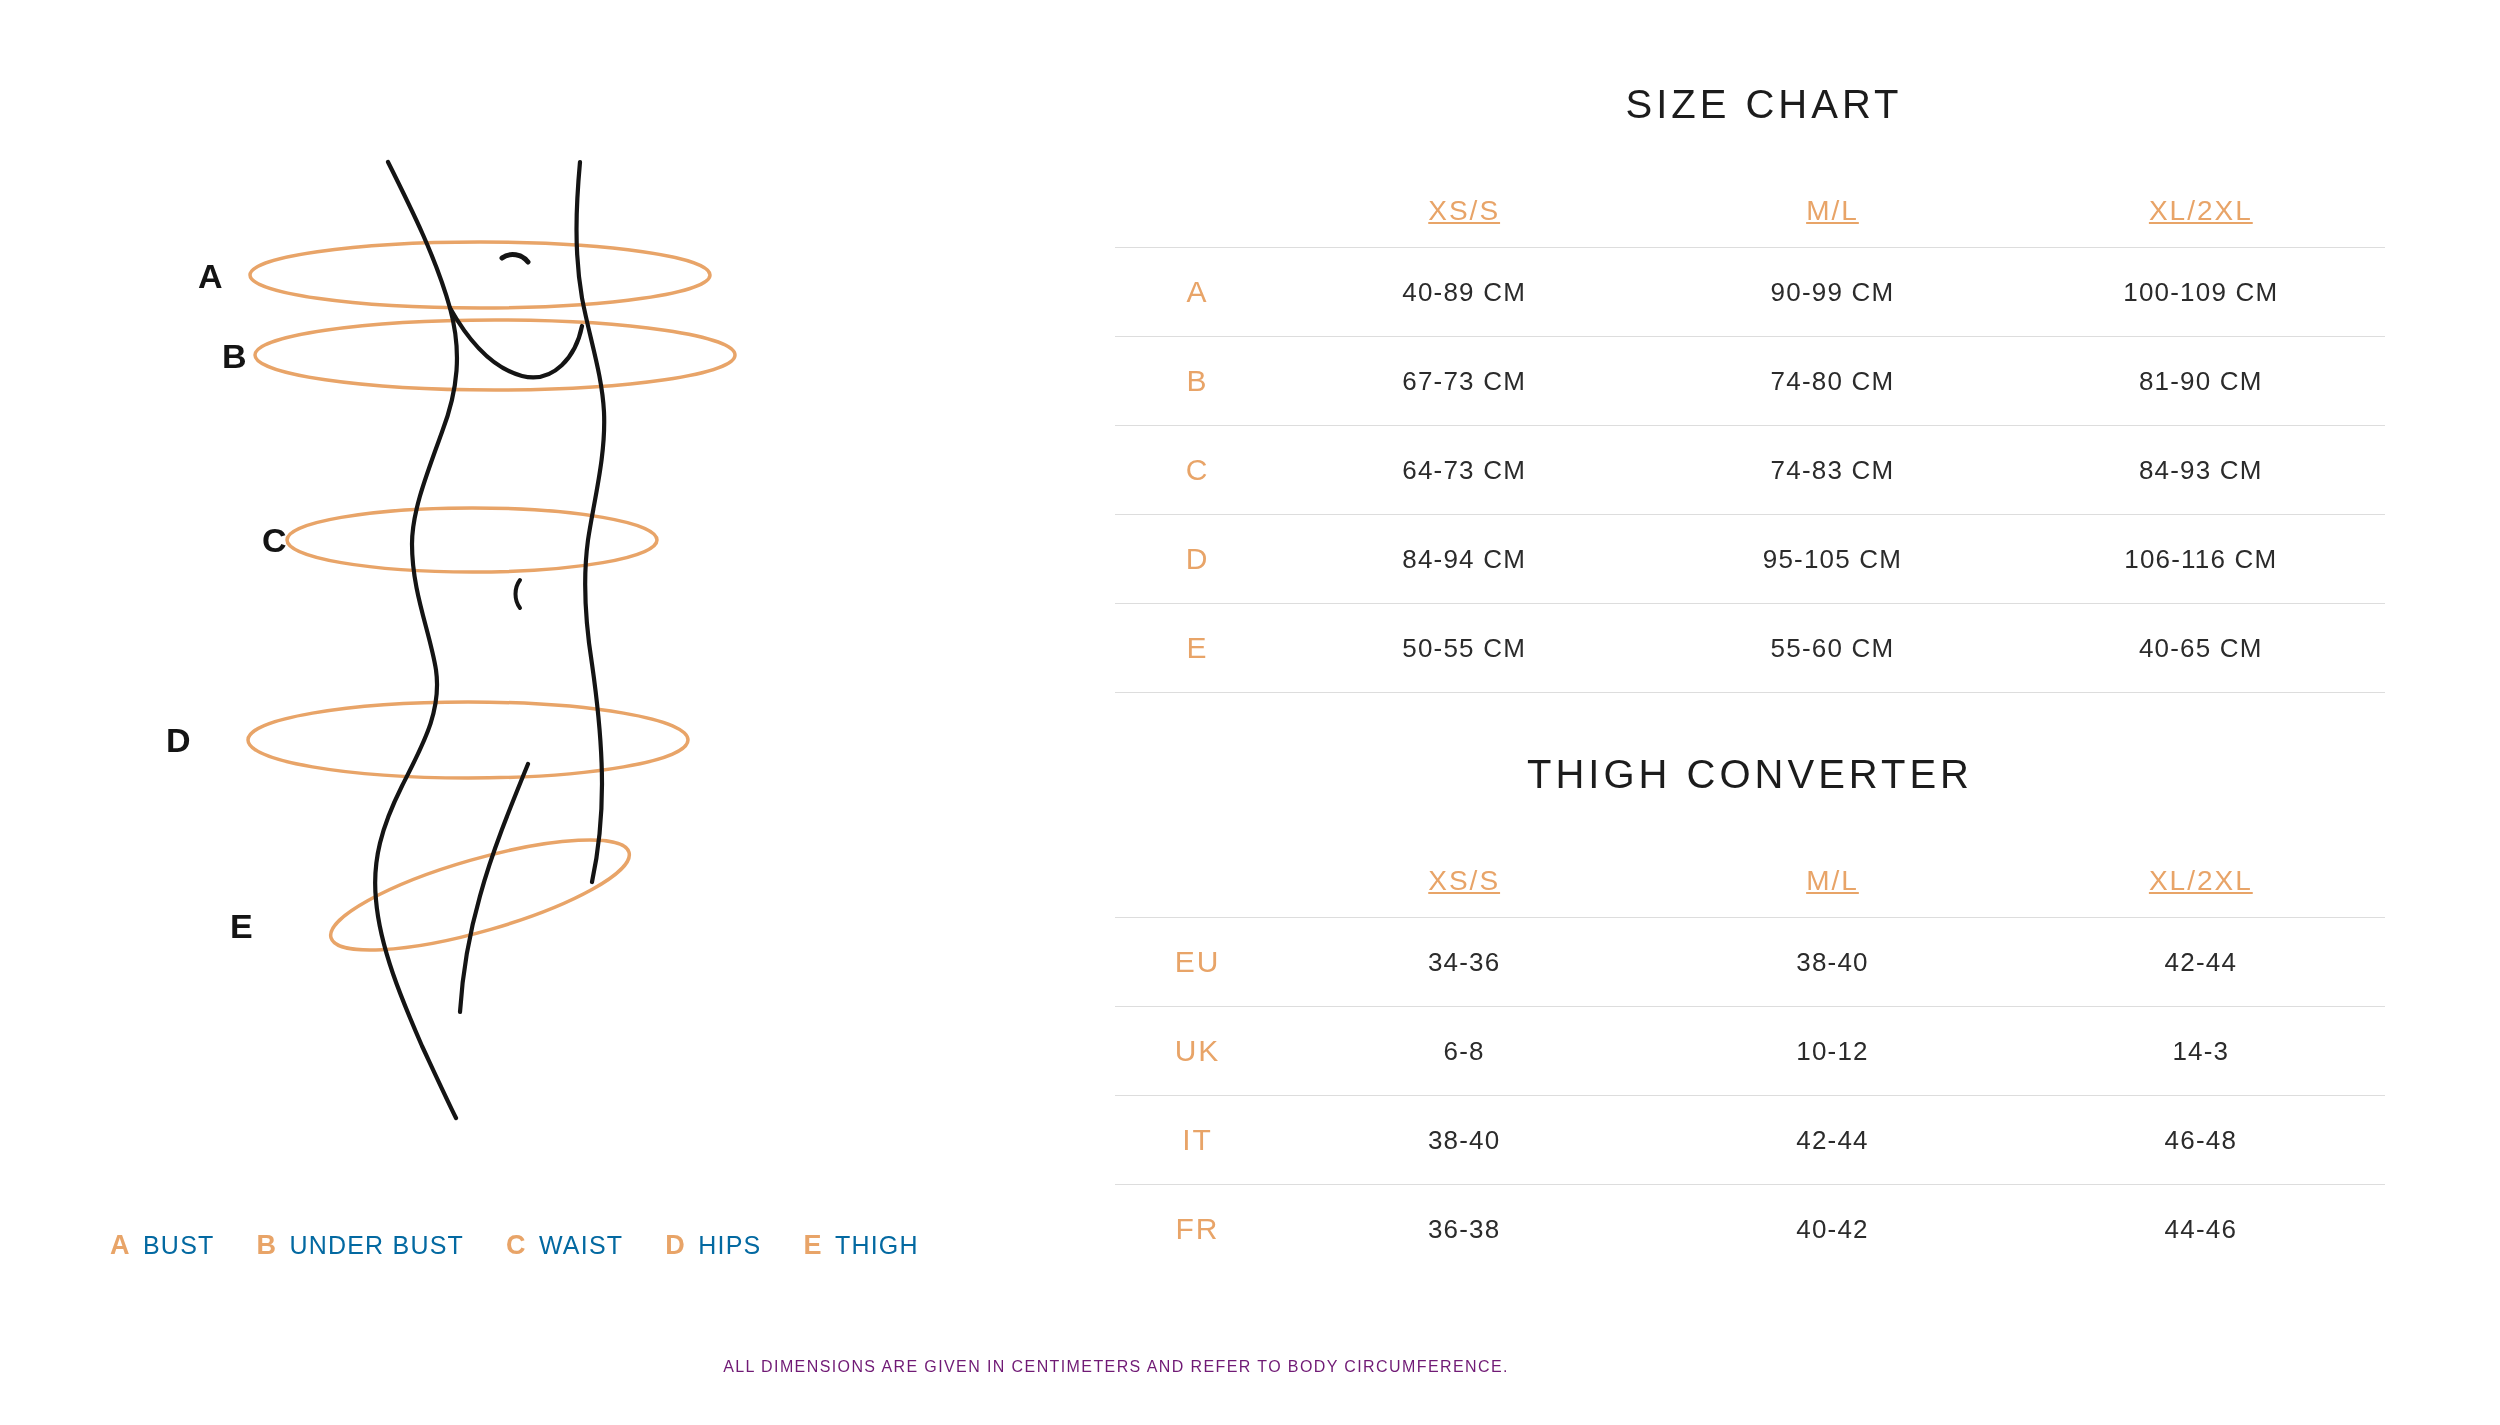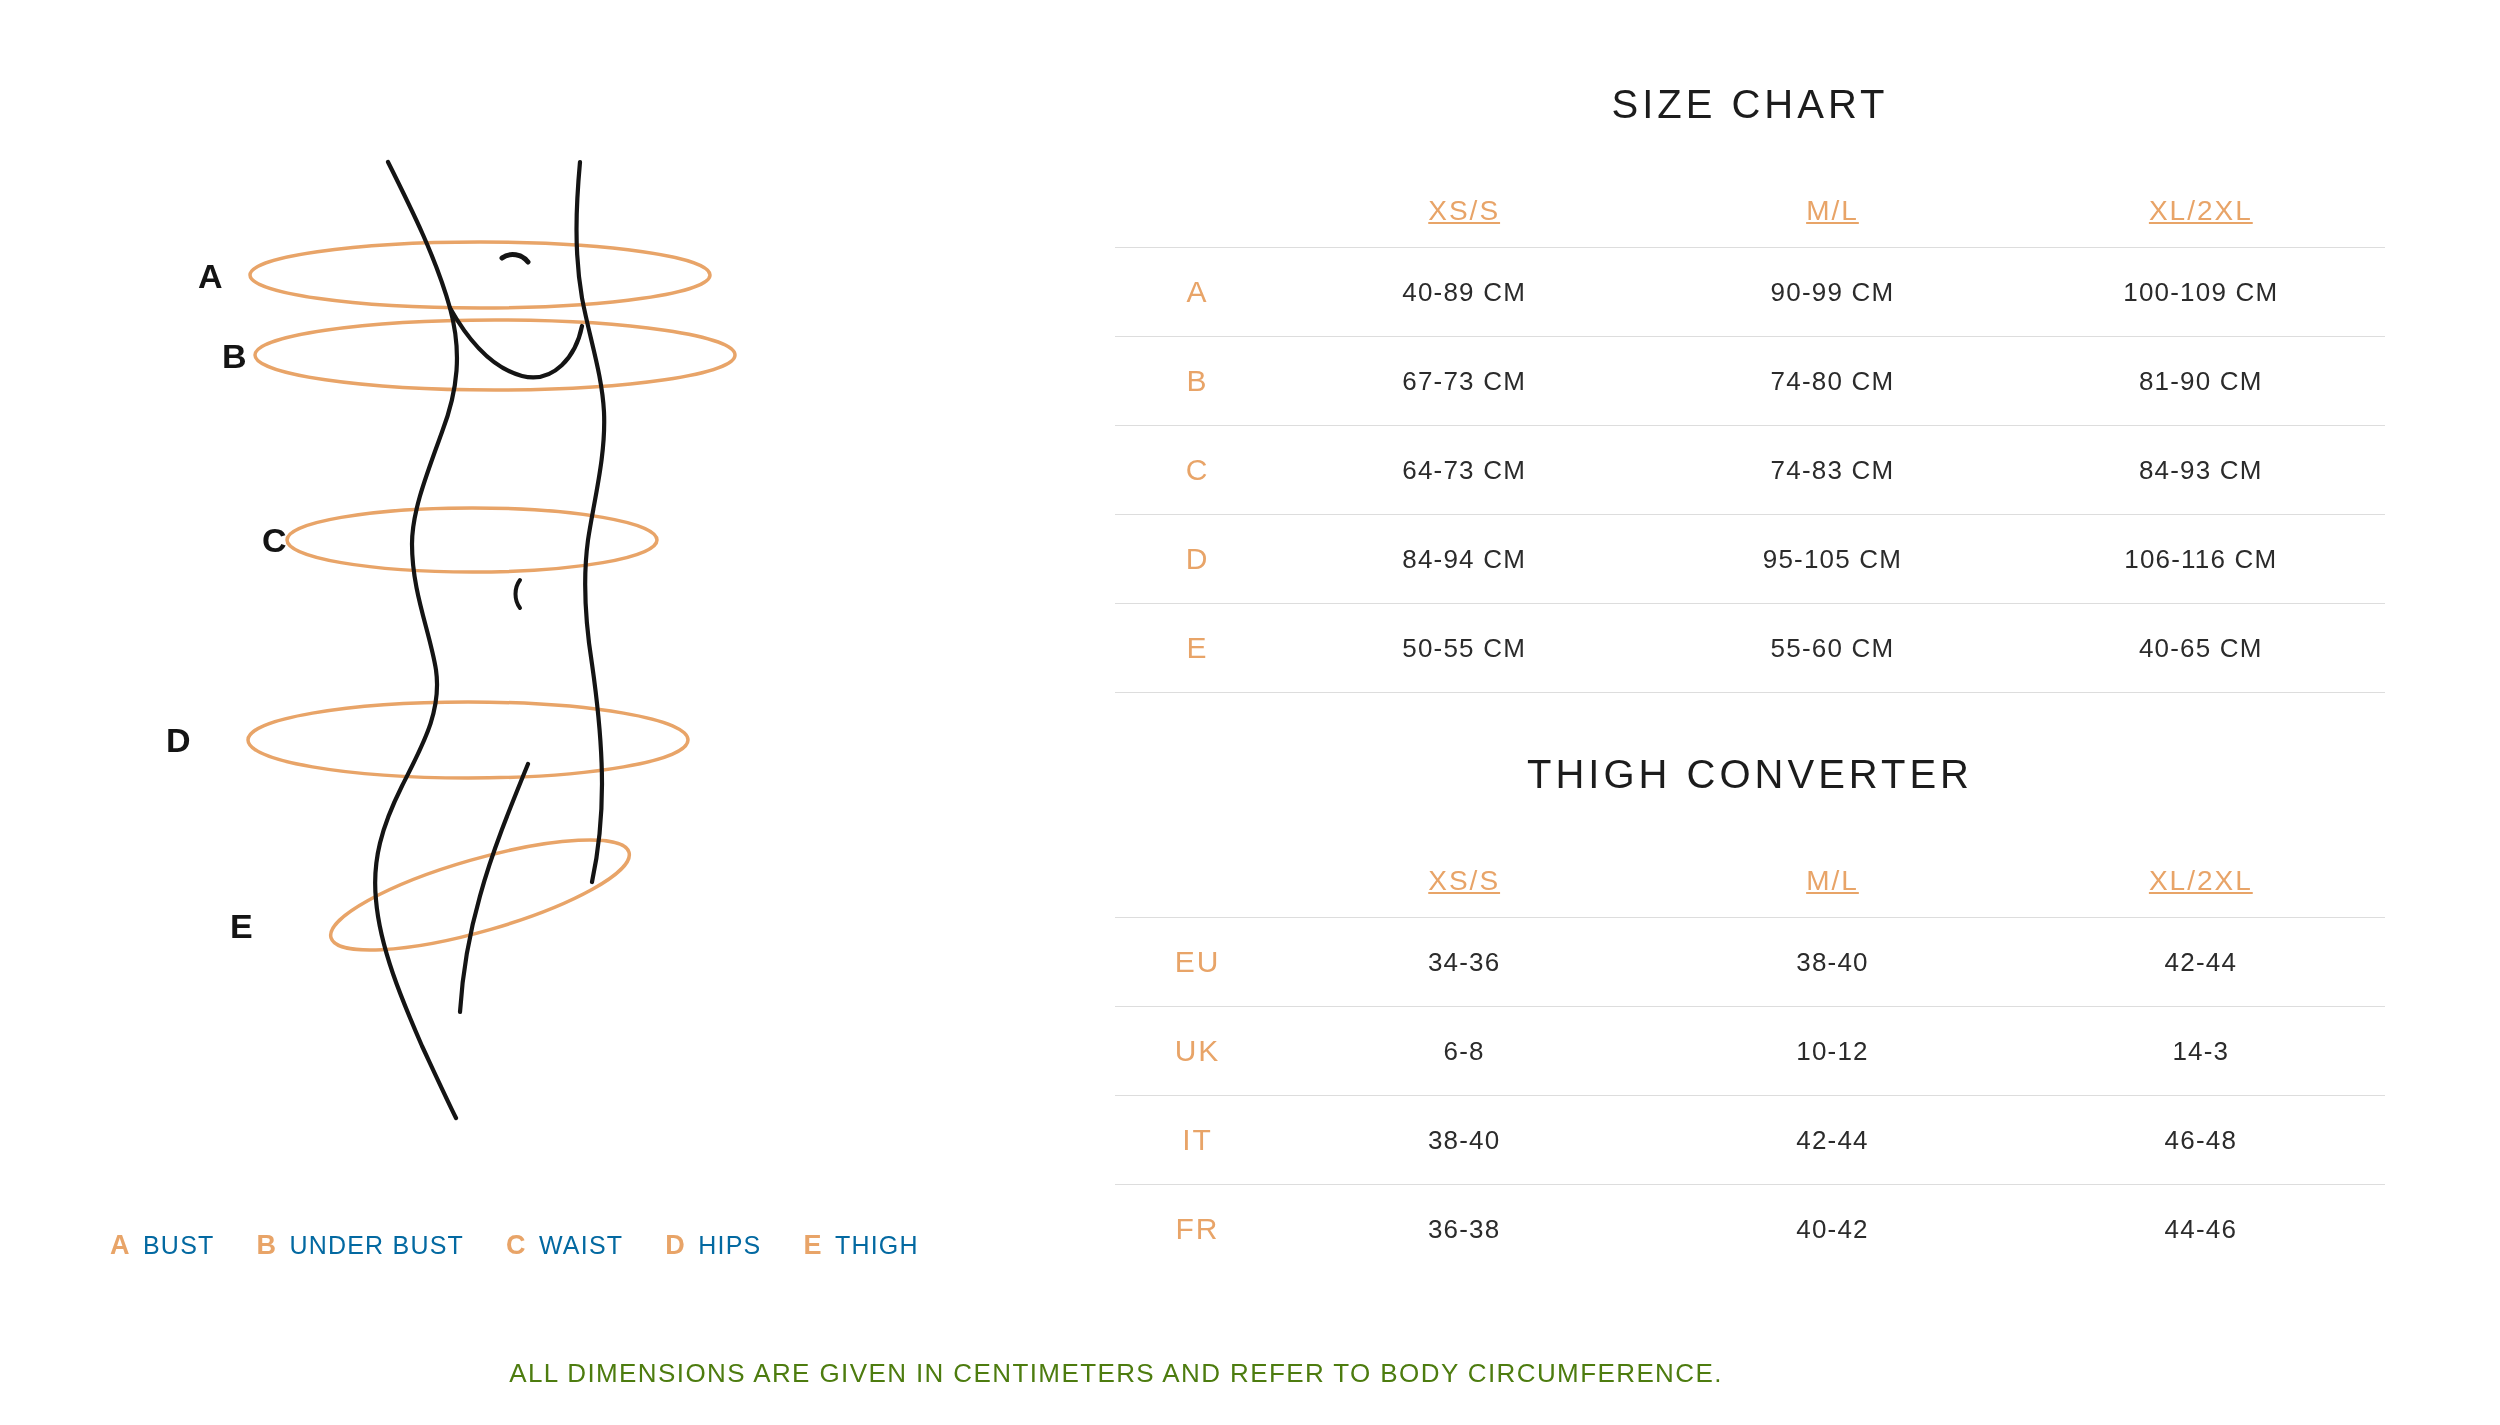--- a/index.html
+++ b/index.html
@@ -74,21 +74,21 @@
     height: 1425px;
   }
 
   .table-title {
     text-align: center;
     font-size: 40px;
     letter-spacing: 4px;
     color: #1c1c1c;
     font-weight: 400;
   }
-  #size-chart-title { position: absolute; left: 0; top: 82px; width: 1320px; }
+  #size-chart-title { position: absolute; left: 14px; top: 82px; width: 1320px; }
   #size-converter-title { position: absolute; left: 0; top: 752px; width: 1320px; }
 
   table.sizetable {
     position: absolute;
     border-collapse: collapse;
     width: 1270px;
     left: 25px;
     table-layout: fixed;
   }
   #size-chart-table { top: 175px; }
@@ -131,23 +131,23 @@
   #size-converter-table tbody tr:last-child {
     border-bottom: none;
   }
 
   .footnote {
     position: absolute;
     left: 0;
     top: 1358px;
     width: 2232px;
     text-align: center;
-    font-size: 26px;
+    font-size: 16px;
     letter-spacing: 1.4px;
-    color: #4d7c0f;
+    color: #701a75;
   }
 </style>
 </head>
 <body>
 
 <div class="page">
 
   <div class="left-col">
 
     <div class="figure-wrap">

